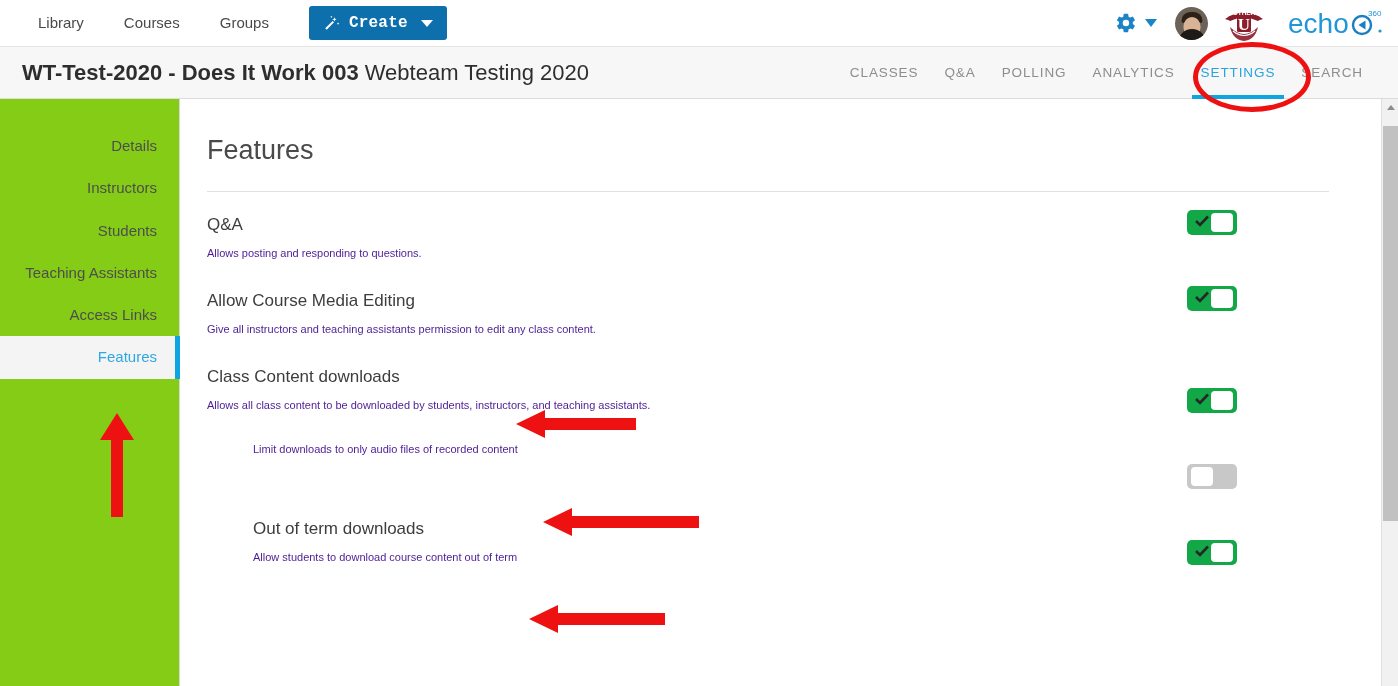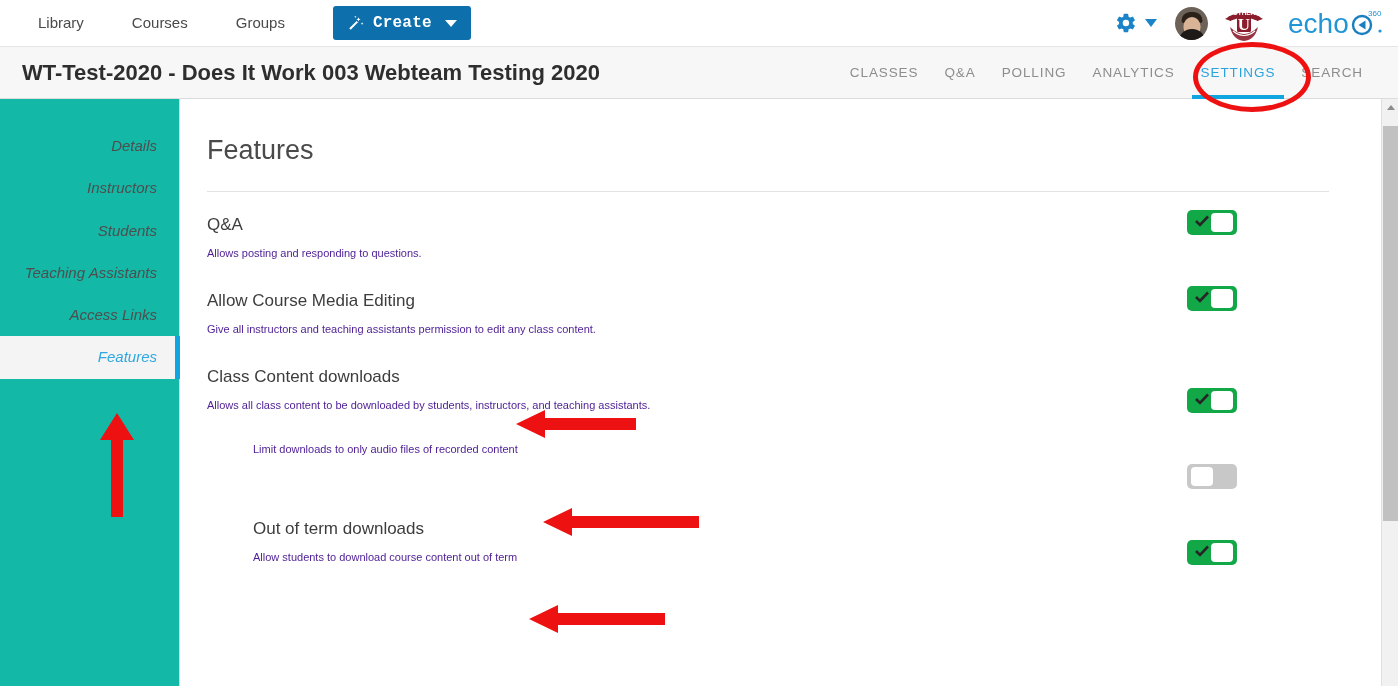--- a/index.html
+++ b/index.html
@@ -10,21 +10,21 @@
     overflow: hidden;
   }
   #app { position: relative; width: 1398px; height: 686px; }
 
   
   .topbar {
     position: absolute; left: 0; top: 0; width: 1398px; height: 46px;
     background: #ffffff;
     display: flex; align-items: center;
   }
-  .topnav-links { display: flex; align-items: center; padding-left: 22px; gap: 16px; }
+  .topnav-links { display: flex; align-items: center; padding-left: 22px; gap: 8px; }
   .topnav-link {
     font-size: 15px; color: #4a4a4a; padding: 0 16px; line-height: 46px;
     cursor: pointer; white-space: nowrap;
   }
   .create-btn {
     margin-left: 16px; background: #0d6fab; color: #fff;
     height: 34px; border-radius: 3px; display: flex; align-items: center;
     padding: 0 14px; cursor: pointer; gap: 9px; font-family: Liberation Mono, monospace;
   }
   .create-label { font-size: 16px; font-weight: bold; letter-spacing: .2px; }
@@ -70,42 +70,41 @@
   .coursebar {
     position: absolute; left: 0; top: 46px; width: 1398px; height: 53px;
     background: #f7f7f7; border-top: 1px solid #e6e6e6;
     border-bottom: 1px solid #dcdcdc;
     display: flex; align-items: center;
   }
   .course-title {
     padding-left: 22px; font-size: 22px; color: #2e2e2e; white-space: nowrap;
   }
   .course-title b { font-weight: bold; }
-  .course-title span.light { font-weight: bold; text-align: right; }
+  .course-title span.light { font-weight: normal; text-align: right; }
   .tabs {
     margin-left: auto; display: flex; align-items: flex-start;
     height: 53px; padding-right: 22px;
   }
   .tab {
     font-size: 13.5px; color: #8d8d8d; letter-spacing: .9px;
     padding: 0 13px; height: 53px; line-height: 53px; cursor: pointer;
     position: relative; white-space: nowrap;
   }
   .tab.active { color: #29a3dd; }
   .tab.active::after {
     content: ""; position: absolute; left: 4px; right: 4px; bottom: 0;
     height: 4px; background: #0fa5e0;
   }
 
   
   .sidebar {
     position: absolute; left: 0; top: 99px; width: 180px; height: 587px;
-    background: #14b8a6; border-right: 1px solid #d8d8d8;
+    background: #84cc16; border-right: 1px solid #d8d8d8;
     padding-top: 26px;
-    font-style: italic;
   }
   .side-item {
     position: relative; text-align: right; padding: 11px 22px 11px 10px;
     font-size: 15px; color: #4e4e4e; cursor: pointer; line-height: 1.35;
   }
   .side-item.active { background: #f4f4f4; color: #2fa8e0; }
   .side-item.active::after {
     content: ""; position: absolute; right: -1px; top: 0; bottom: 0;
     width: 5px; background: #0fa5e0;
   }

